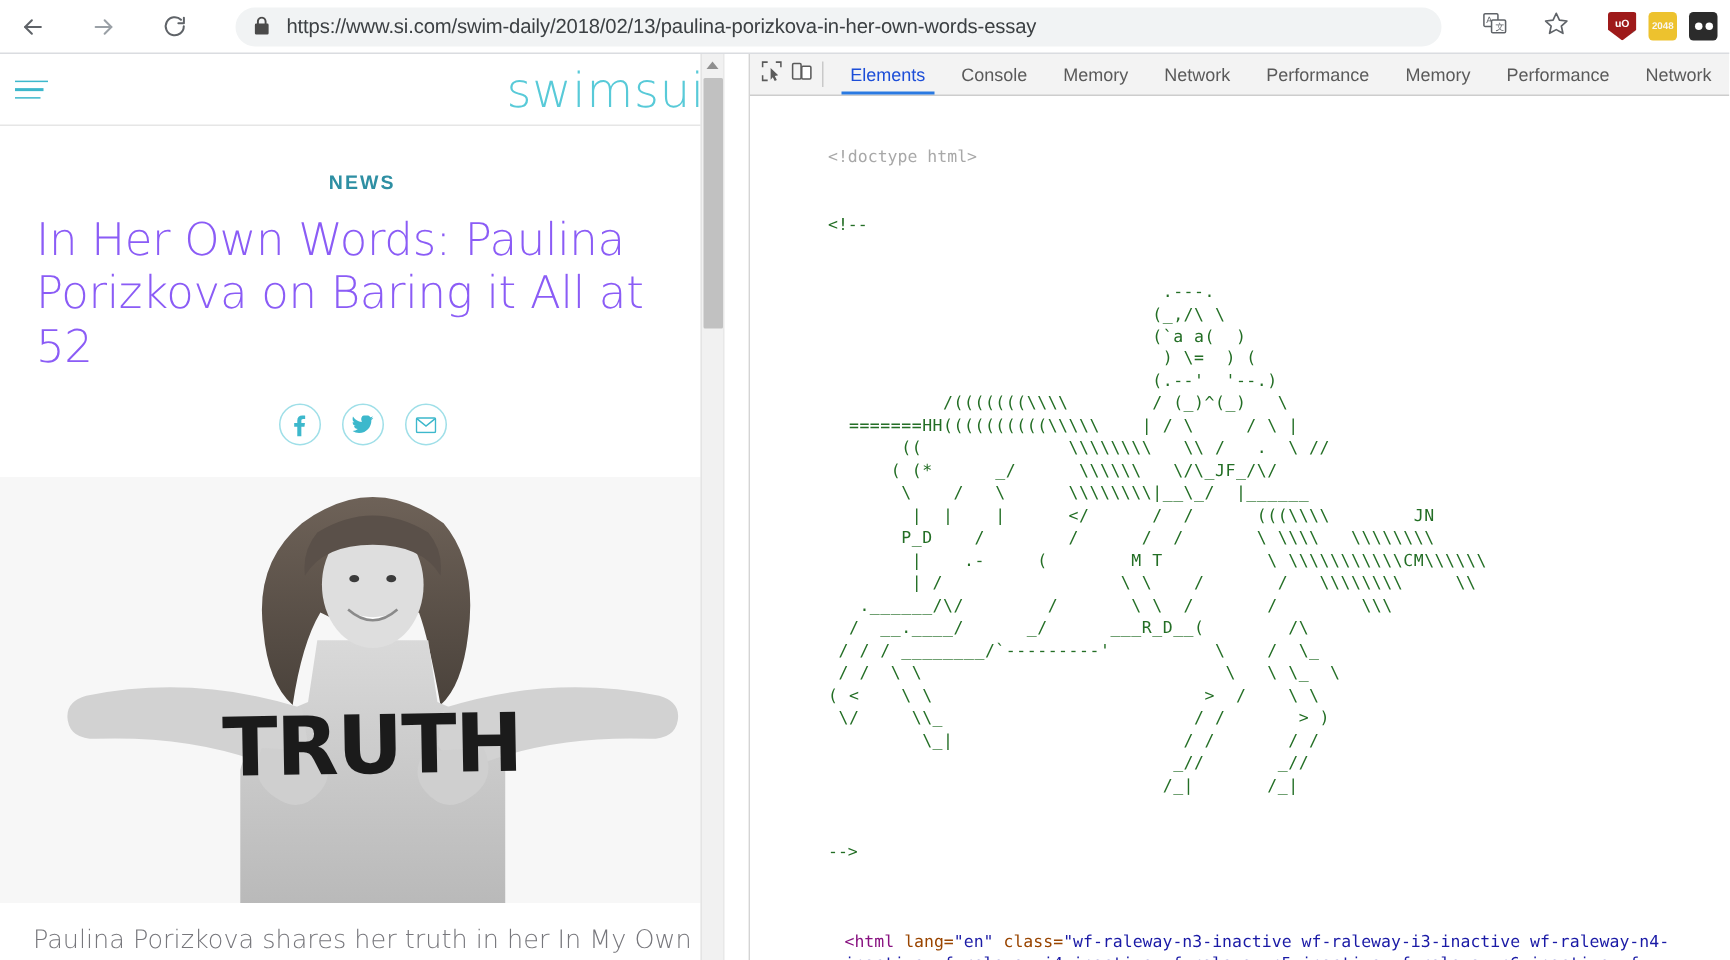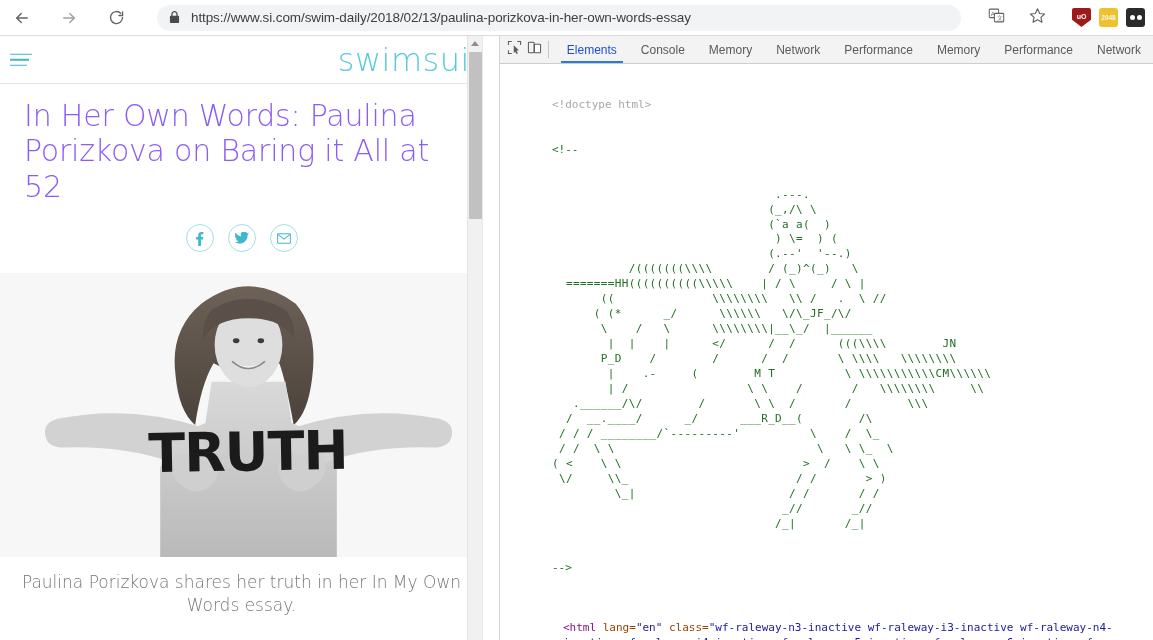--- a/index.html
+++ b/index.html
@@ -409,20 +409,21 @@
 
       <div class="site-header">
         <div class="hamburger">
           <span></span>
             <span></span>
             <span></span>
         </div>
         <div class="site-logo">swimsuit</div>
       </div>
 
+      <div class="kicker">NEWS</div>
       <h1 class="headline">In Her Own Words: Paulina Porizkova on Baring it All at 52</h1>
 
       <div class="share-row">
         <div class="share-btn">
           <svg width="9" height="15" viewBox="0 0 9 16" fill="#3db8cc">
               <path d="M6 16V9h2.2l.35-2.6H6V4.75c0-.75.2-1.26 1.3-1.26h1.4V1.16C8.45 1.13 7.6 1.05 6.6 1.05c-2.07 0-3.5 1.26-3.5 3.58V6.4H.9V9h2.2v7z"></path>
             </svg>
         </div>
         <div class="share-btn">
           <svg width="14" height="12" viewBox="0 0 18 15" fill="#3db8cc">

